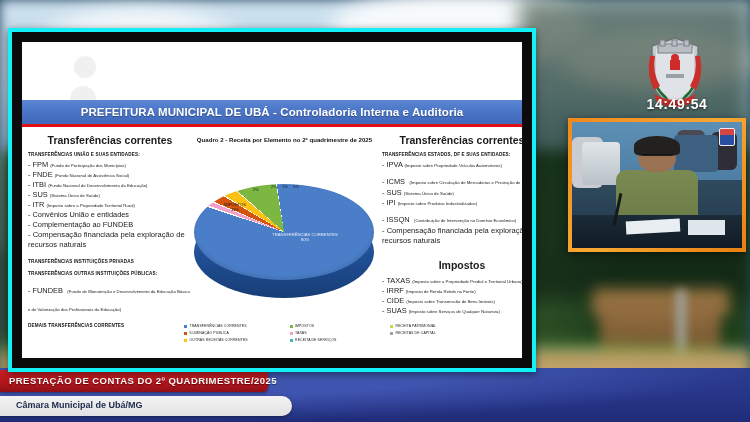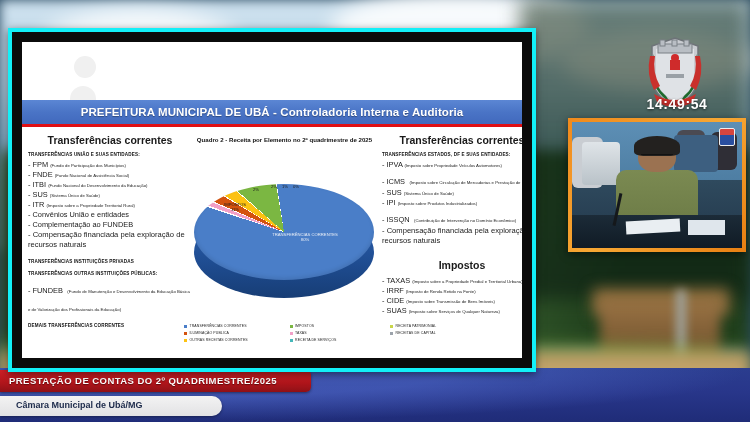--- a/index.html
+++ b/index.html
@@ -38,30 +38,30 @@
   #bg .dark-right{position:absolute;left:520px;top:0;width:230px;height:300px;
     background:linear-gradient(180deg,rgba(20,45,25,.55) 0%,rgba(15,35,20,.75) 100%);filter:blur(10px);}
 
   
   #lower-band{position:absolute;left:0;top:368px;width:750px;height:54px;
     background:linear-gradient(180deg,#2b3d8f 0%,#28368a 45%,#1f2c78 100%);}
   #lower-band .glow{position:absolute;left:0;top:0;width:750px;height:54px;
     background:radial-gradient(ellipse at 20% 10%, rgba(90,120,220,.45) 0 35%, transparent 70%);}
 
   
-  #red-strip{position:absolute;left:0;top:370px;width:311px;height:22px;
+  #red-strip{position:absolute;left:0;top:370px;width:268px;height:22px;
     background:linear-gradient(180deg,#cf1f26 0%,#b3161c 55%,#8f1016 100%);
     border-top-right-radius:5px;border-bottom-right-radius:5px;
     box-shadow:0 1px 3px rgba(0,0,0,.45);text-align:center;}
   #red-strip .rt{position:absolute;left:9px;top:5px;color:#fff;font-size:9.5px;
     letter-spacing:.45px;font-weight:600;white-space:nowrap;
     text-shadow:0 1px 1px rgba(0,0,0,.45);}
 
   
-  #sub-pill{position:absolute;left:0;top:396px;width:222px;height:20px;
+  #sub-pill{position:absolute;left:0;top:396px;width:292px;height:20px;
     background:linear-gradient(180deg,#f3f3f3 0%,#e2e2e4 100%);
     border-top-right-radius:10px;border-bottom-right-radius:10px;
     box-shadow:0 1px 3px rgba(0,0,0,.4);}
   #sub-pill .st{position:absolute;left:16px;top:4px;color:#1c2a4a;font-size:9px;font-weight:600;white-space:nowrap;}
 
   
   #slide-outer{position:absolute;left:8px;top:28px;width:528px;height:344px;
     background:#12f0f8;padding:4px;box-sizing:border-box;
     box-shadow:0 2px 8px rgba(0,0,0,.5);}
   #slide-black{width:100%;height:100%;background:#0b0b0b;padding:10px;box-sizing:border-box;}

